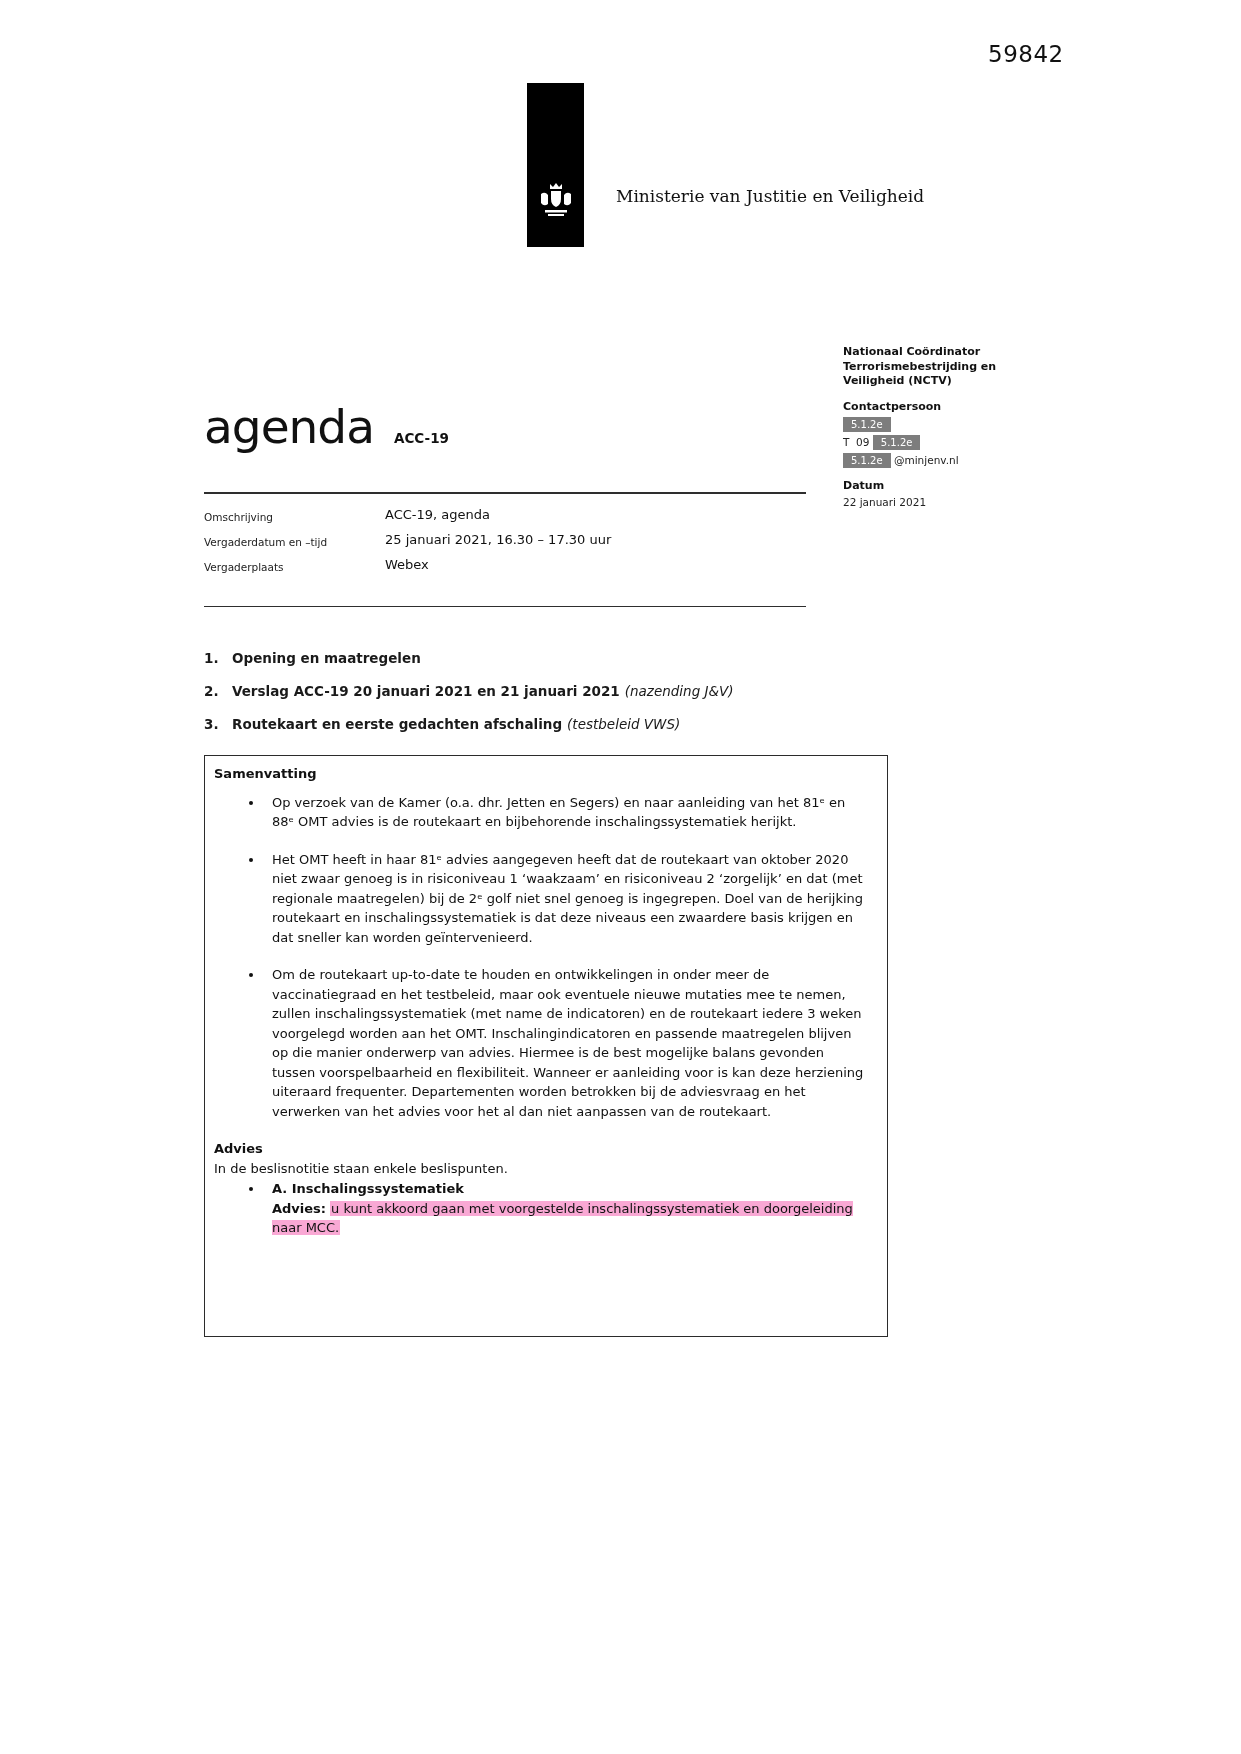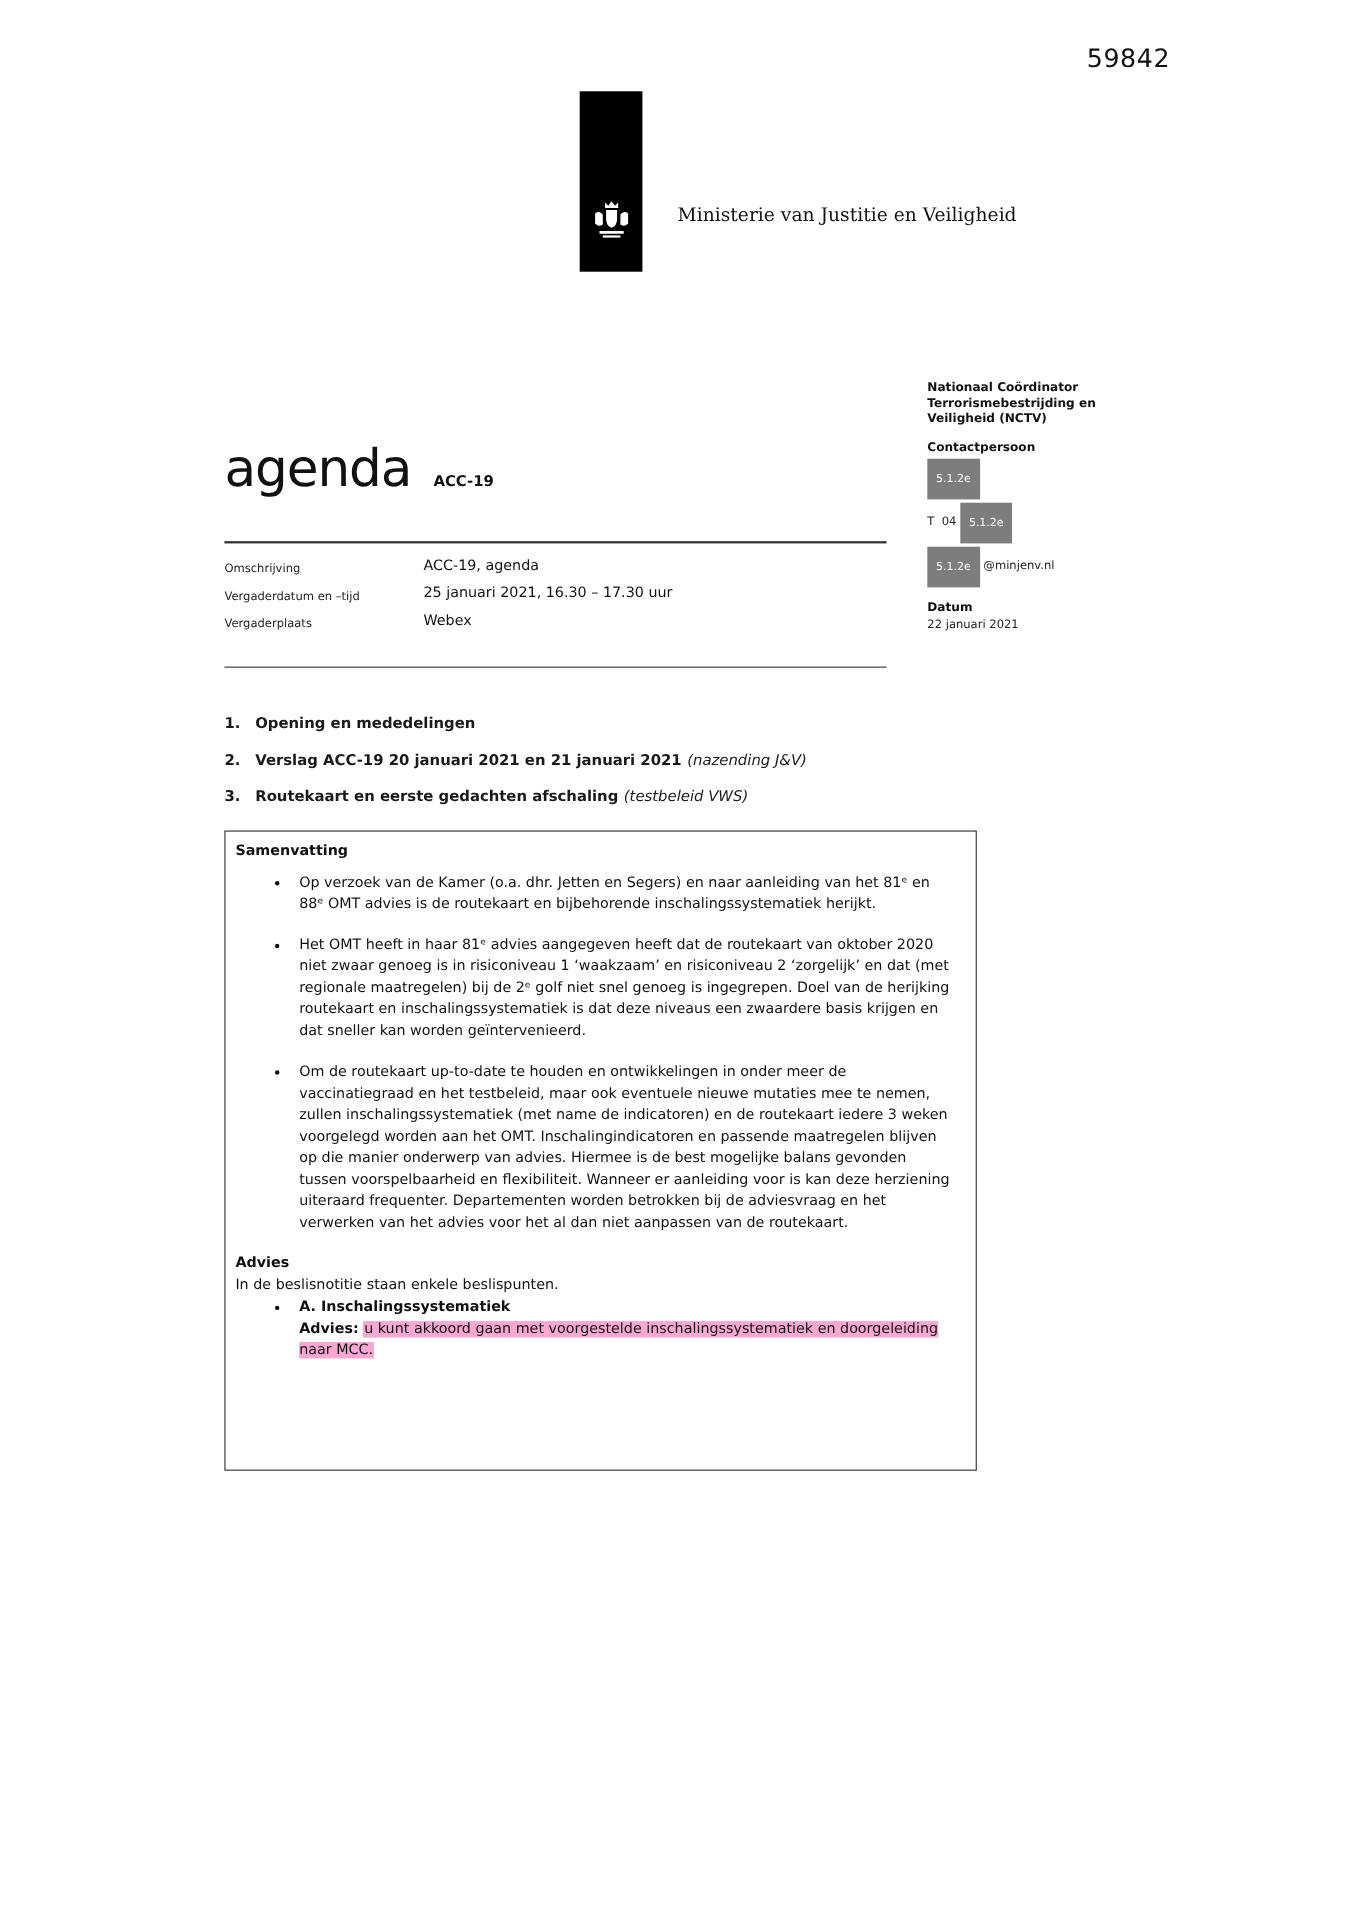--- a/index.html
+++ b/index.html
@@ -24,21 +24,21 @@
     font-family: "DejaVu Serif", "Liberation Serif", serif;
     font-size: 17px; color: #111;
   }
 
   
   .sidebar { left: 843px; top: 345px; width: 170px; font-size: 11px; line-height: 1.32; }
   .sidebar .bold-line { font-weight: bold; color: #111; }
   .sidebar .section { margin-top: 11px; }
   .redact {
     display: inline-block; background: #7d7d7d; color: #ffffff;
-    font-size: 10px; line-height: 13px; padding: 12px 8px; text-align: center;
+    font-size: 10px; line-height: 13px; padding: 1px 8px; text-align: center;
     vertical-align: middle;
   }
   .contact-row { margin-top: 3px; font-size: 10.5px; color: #222; white-space: nowrap; }
   .contact-row .txt { vertical-align: middle; }
   .datum-value { font-size: 10.5px; color: #222; margin-top: 2px; }
 
   
   .title-row { left: 204px; top: 399px; white-space: nowrap; }
   .title-big { font-size: 47px; font-weight: 400; letter-spacing: -1px; color: #111; }
   .title-code { font-size: 13.5px; font-weight: bold; margin-left: 20px; color: #111; }
@@ -105,21 +105,21 @@
       <div class="bold-line">Terrorismebestrijding en</div>
 
       <div class="bold-line">Veiligheid (NCTV)</div>
     </div>
 
   <div class="section bold-line">Contactpersoon</div>
   <div class="contact-row">
     <span class="redact">5.1.2e</span>
   </div>
   <div class="contact-row">
-    <span class="txt" style="white-space:pre;">T  04</span>
+    <span class="txt" style="white-space:pre;">T  09</span>
     <span class="redact">5.1.2e</span>
   </div>
   <div class="contact-row">
     <span class="redact">5.1.2e</span>
     <span class="txt">@minjenv.nl</span>
   </div>
 
   <div class="section bold-line">Datum</div>
   <div class="datum-value">22 januari 2021</div>
 </div>
@@ -148,21 +148,21 @@
     </div>
   </div>
 
 <div class="abs rule rule-2"></div>
 
 <div class="abs agenda-list">
 
     <div class="agenda-item">
       <span class="agenda-num">1.</span>
       <span>
-        <span class="agenda-text">Opening en mededelingen</span><span class="agenda-note"></span>
+        <span class="agenda-text">Opening en maatregelen</span><span class="agenda-note"></span>
       </span>
     </div>
 
     <div class="agenda-item">
       <span class="agenda-num">2.</span>
       <span>
         <span class="agenda-text">Verslag ACC-19 20 januari 2021 en 21 januari 2021</span><span class="agenda-note">(nazending J&amp;V)</span>
       </span>
     </div>
 

